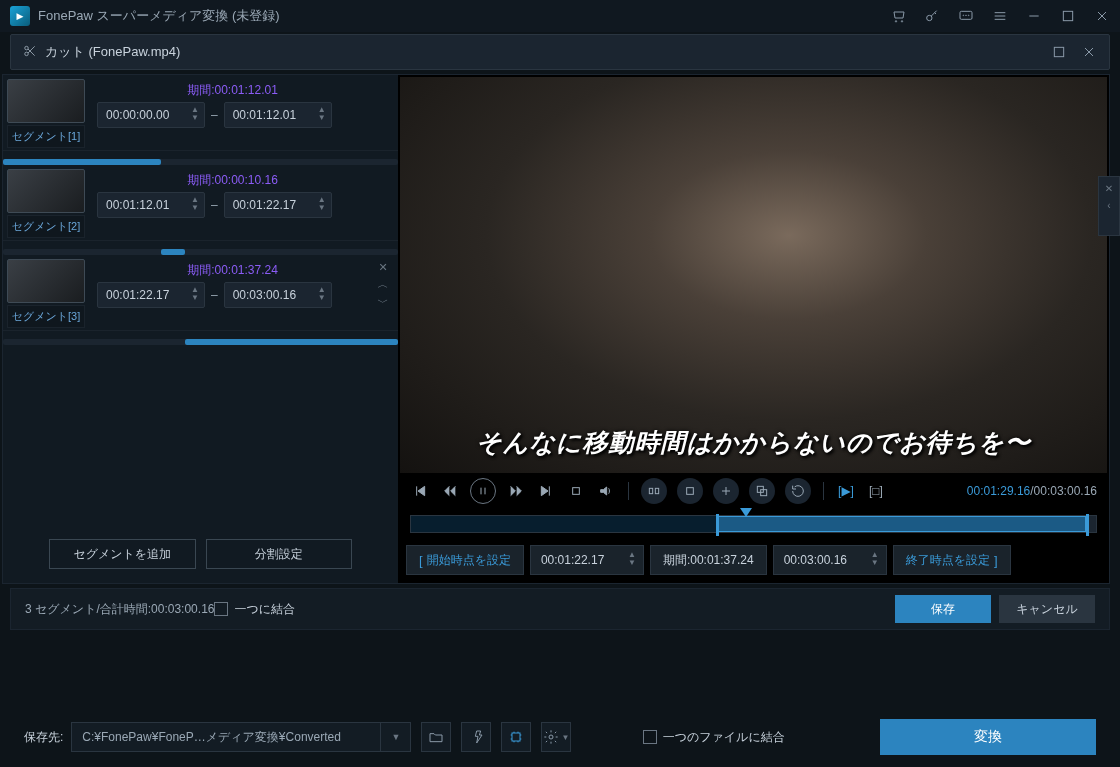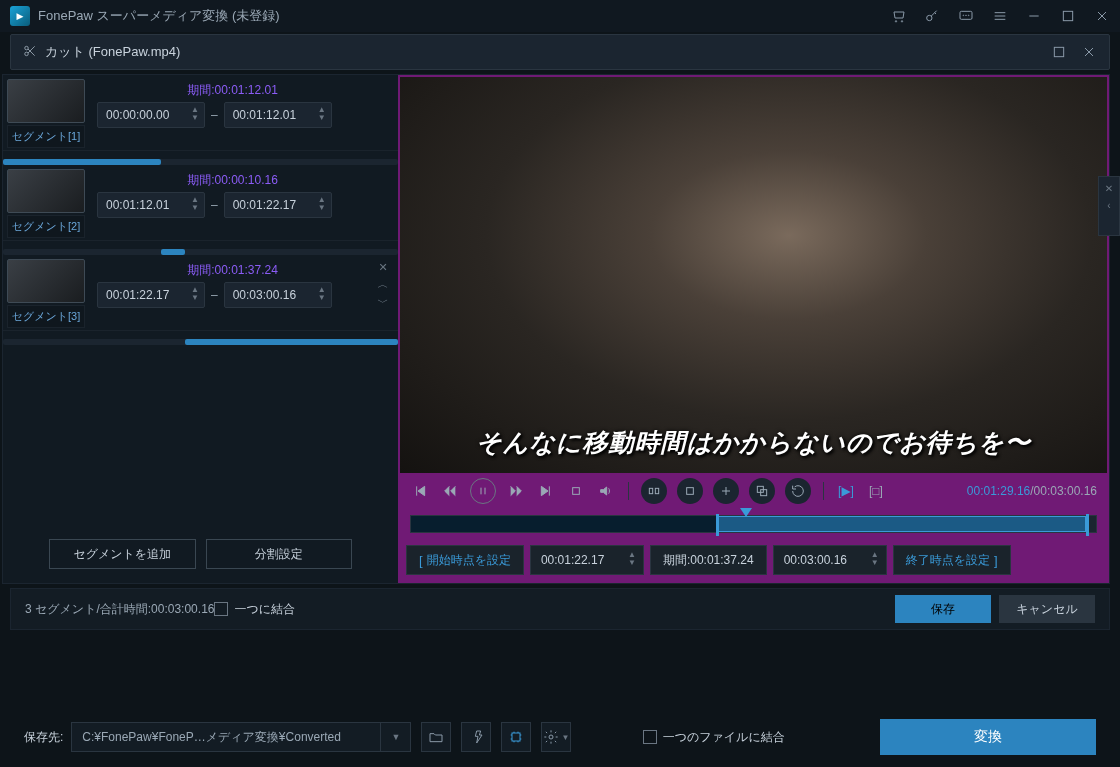--- a/index.html
+++ b/index.html
@@ -41,21 +41,21 @@
 .segslider { height:6px; background:#1b2530; margin-top:8px; position:relative; border-radius:2px; }
 .segslider .fill { position:absolute; height:100%; background:#2c84bf; border-radius:2px; }
 .seg-actions { width:22px; display:flex; flex-direction:column; align-items:center; gap:3px; padding-top:2px; }
 .seg-actions span { color:#6a7682; font-size:11px; cursor:pointer; }
 .seg-actions.hidden { visibility:hidden; }
 
 .left-buttons { display:flex; gap:10px; padding:10px 46px 14px 46px; }
 .left-btn { flex:1; height:30px; border:1px solid #3a4752; background:transparent; color:#c8d2dc; font-size:12px; cursor:pointer; }
 
 
-.rightcol { flex:1; background:#701a75; display:flex; flex-direction:column; }
+.rightcol { flex:1; background:#000000; display:flex; flex-direction:column; }
 .preview { flex:1; background:#000; position:relative; margin:2px; overflow:hidden; }
 .preview-img { position:absolute; inset:0; background:radial-gradient(ellipse at 55% 40%, #7a6a5c 0%, #4a4038 25%, #2a2622 55%, #141210 100%); }
 .preview-sub { position:absolute; bottom:14px; left:0; right:0; text-align:center; color:#fff; font-size:25px; font-weight:700; text-shadow:0 0 4px #000,2px 2px 3px #000; font-style:italic; letter-spacing:1px; }
 
 .player-ctrls { height:32px; display:flex; align-items:center; gap:10px; padding:0 12px; }
 .pctrl { width:20px; height:20px; display:flex; align-items:center; justify-content:center; cursor:pointer; color:#9aa8b5; }
 .pctrl svg { width:16px; height:16px; stroke:#9aa8b5; stroke-width:1.5; fill:none; }
 .pctrl.circ { width:26px; height:26px; border:1.5px solid #6a7682; border-radius:50%; }
 .pctrl.dark { width:26px; height:26px; background:#1b2530; border-radius:50%; }
 .sep { width:1px; height:18px; background:#2a3540; margin:0 2px; }
@@ -76,21 +76,21 @@
 .trim-time { height:30px; border:1px solid #2a3540; background:#1a232b; display:flex; align-items:center; padding:0 6px 0 10px; }
 .trim-time .val { font-size:12px; color:#c8d2dc; width:84px; }
 .trim-dur { height:30px; border:1px solid #2a3540; background:#1a232b; display:flex; align-items:center; padding:0 12px; font-size:12px; color:#c8d2dc; }
 
 
 .summary { margin:4px 10px 0 10px; height:42px; border:1px solid #1b2530; display:flex; align-items:center; padding:0 14px; background:#131c24; }
 .summ-text { font-size:12px; color:#9aa8b5; }
 .chk { display:flex; align-items:center; gap:6px; cursor:pointer; }
 .chkbox { width:14px; height:14px; border:1.5px solid #6a7682; }
 .summ-right { margin-left:auto; display:flex; gap:8px; }
-.btn-primary { width:96px; height:28px; background:#2c84bf; border:none; color:#000000; font-size:12px; cursor:pointer; }
+.btn-primary { width:96px; height:28px; background:#2c84bf; border:none; color:#ffffff; font-size:12px; cursor:pointer; }
 .btn-second { width:96px; height:28px; background:#2a3540; border:none; color:#c8d2dc; font-size:12px; cursor:pointer; }
 
 
 .side-tab { position:absolute; right:0; top:176px; width:22px; height:60px; background:#1b2530; border:1px solid #2a3540; display:flex; flex-direction:column; align-items:center; padding:6px 0; gap:6px; }
 .side-tab span { color:#6a7682; font-size:10px; }
 
 
 .bottom { position:absolute; bottom:0; left:0; right:0; height:60px; display:flex; align-items:center; padding:0 24px; background:#0d1419; }
 .blabel { font-size:12px; color:#c8d2dc; margin-right:8px; }
 .path-box { height:30px; width:310px; border:1px solid #2a3540; display:flex; align-items:center; padding:0 10px; background:#131c24; font-size:12px; color:#9aa8b5; }

